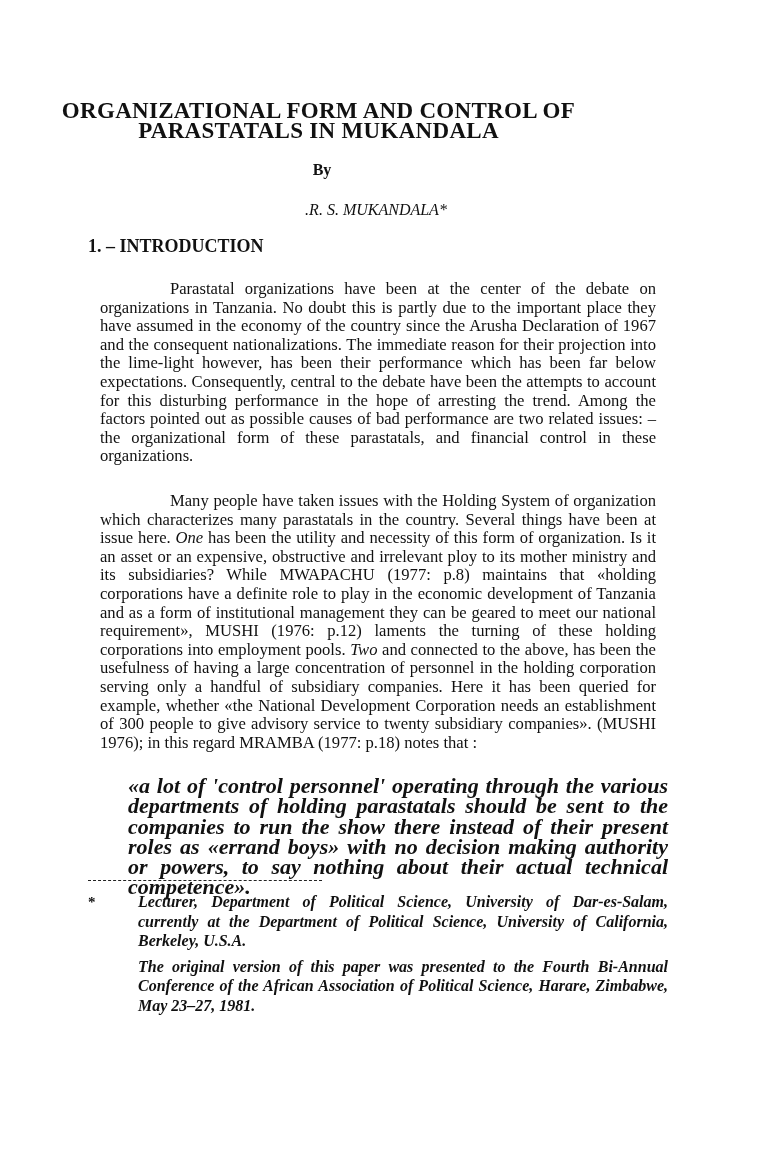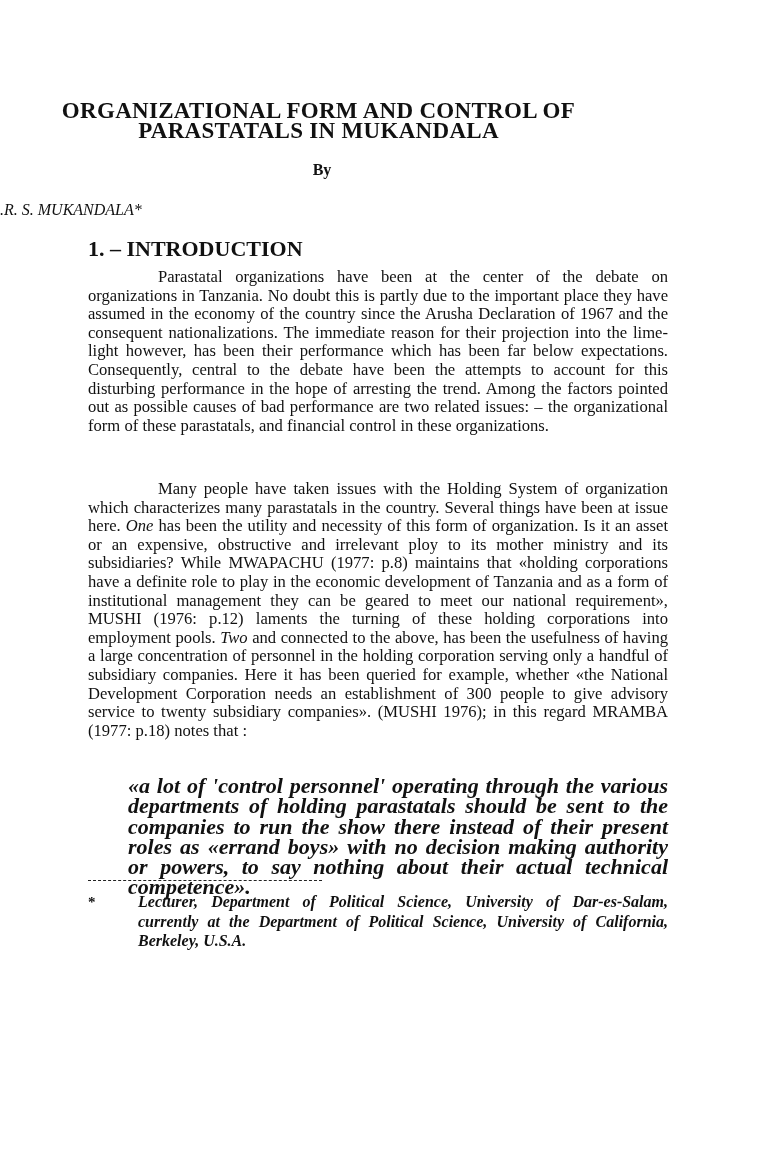--- a/index.html
+++ b/index.html
@@ -5,26 +5,26 @@
     html, body { margin: 0; padding: 0; background: #ffffff; }
     body { width: 760px; height: 1165px; position: relative; overflow: hidden;
            font-family: "Liberation Serif", "DejaVu Serif", serif; color: #111111; }
     .page { position: absolute; left: 0; top: 0; width: 760px; height: 1165px; }
     .title { position: absolute; left: 0; width: 637px; text-align: center;
              font-weight: bold; font-size: 23px; letter-spacing: 0.3px; line-height: 20px; }
     .title.l1 { top: 101px; }
     .title.l2 { top: 121px; }
     .by { position: absolute; left: 0; width: 644px; top: 161px; text-align: center;
           font-weight: bold; font-size: 16px; }
-    .author { position: absolute; left: 0; width: 752px; top: 201px; text-align: left;
+    .author { position: absolute; left: 0; width: 752px; top: 201px; text-align: center;
               font-style: italic; font-size: 16px; }
-    .section { position: absolute; left: 88px; top: 236px; font-weight: bold; font-size: 22px; }
+    .section { position: absolute; left: 88px; top: 236px; font-weight: bold; font-size: 18px; }
     .body { position: absolute; left: 88px; width: 580px; font-size: 16.6px; line-height: 18.6px;
             text-align: justify; }
-    .body p { margin: 0; text-indent: 70px; }
+    .body p { margin: 12px; text-indent: 70px; }
     .quote { position: absolute; left: 128px; width: 540px; font-style: italic; font-weight: bold;
              font-size: 22px; line-height: 20.3px; text-align: justify; }
     .rule { position: absolute; left: 88px; top: 880px; width: 234px; height: 0;
             border-top: 1.5px dashed #222; }
     .fn-mark { position: absolute; left: 88px; top: 894px; font-weight: bold; font-size: 15px; }
     .fn { position: absolute; left: 128px; width: 540px; font-style: italic; font-weight: bold;
           font-size: 16px; line-height: 19.5px; text-align: justify; }
     .fn p { margin: 0 0 6px 10px; }
   </style>
 </head>
@@ -45,14 +45,15 @@
   <div class="body" style="top:480px;">
     <p><span>Many people have taken issues with the Holding System of organization which characterizes many parastatals in the country. Several things have been at issue here. </span><em>One</em><span> has been the utility and necessity of this form of organization. Is it an asset or an expensive, obstructive and irrelevant ploy to its mother ministry and its subsidiaries? While MWAPACHU (1977: p.8) maintains that «holding corporations have a definite role to play in the economic development of Tanzania and as a form of institutional management they can be geared to meet our national requirement», MUSHI (1976: p.12) laments the turning of these holding corporations into employment pools. </span><em>Two</em><span> and connected to the above, has been the usefulness of having a large concentration of personnel in the holding corporation serving only a handful of subsidiary companies. Here it has been queried for example, whether «the National Development Corporation needs an establishment of 300 people to give advisory service to twenty subsidiary companies». (MUSHI 1976); in this regard MRAMBA (1977: p.18) notes that :</span></p>
   </div>
 
   <div class="quote" style="top:776px;">«a lot of 'control personnel' operating through the various departments of holding parastatals should be sent to the companies to run the show there instead of their present roles as «errand boys» with no decision making authority or powers, to say nothing about their actual technical competence».</div>
 
   <div class="rule"></div>
   <div class="fn-mark">*</div>
   <div class="fn" style="top:892px;">
     <p>Lecturer, Department of Political Science, University of Dar-es-Salam, currently at the Department of Political Science, University of California, Berkeley, U.S.A.</p>
+    <p>The original version of this paper was presented to the Fourth Bi-Annual Conference of the African Association of Political Science, Harare, Zimbabwe, May 23–27, 1981.</p>
   </div>
 </div>
 
 </body></html>

